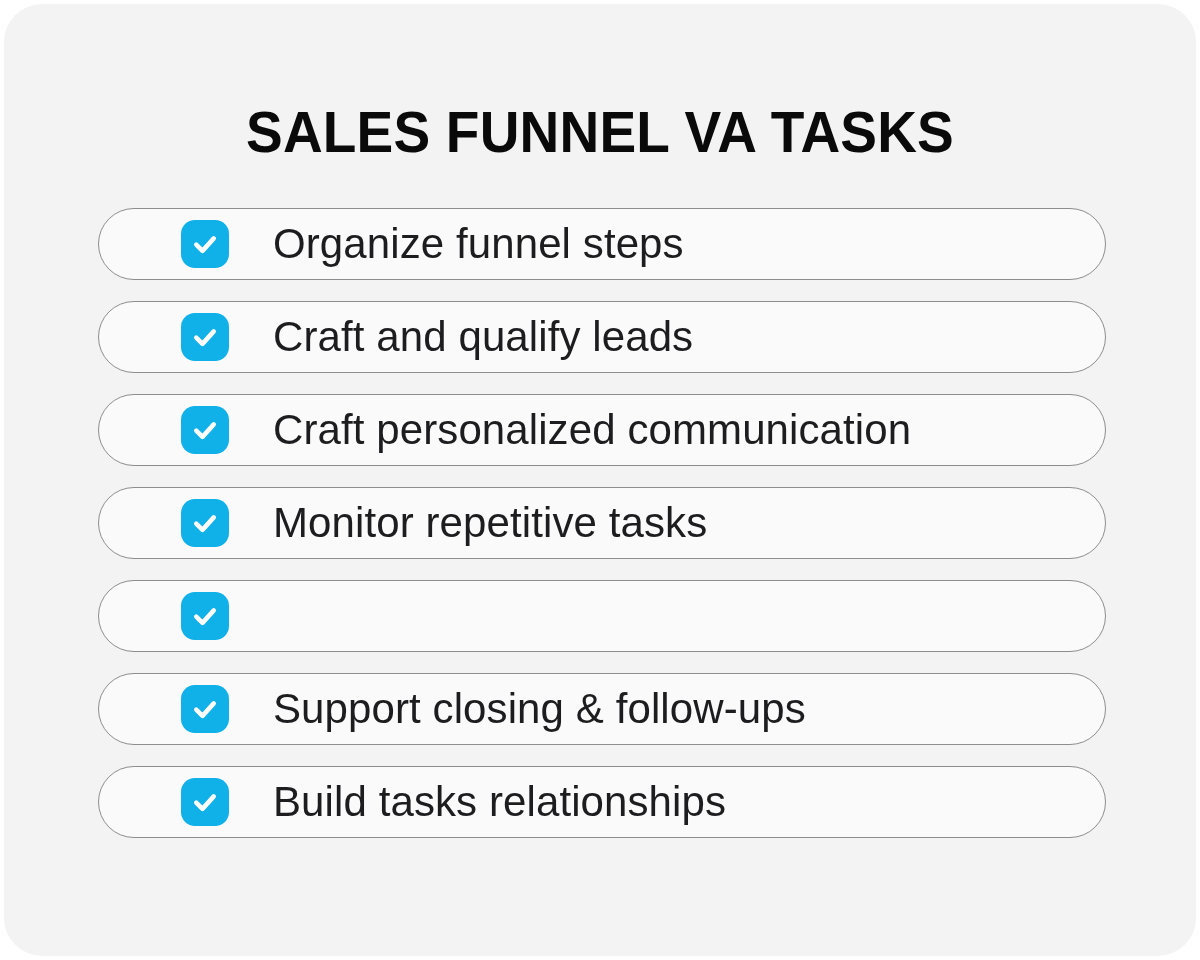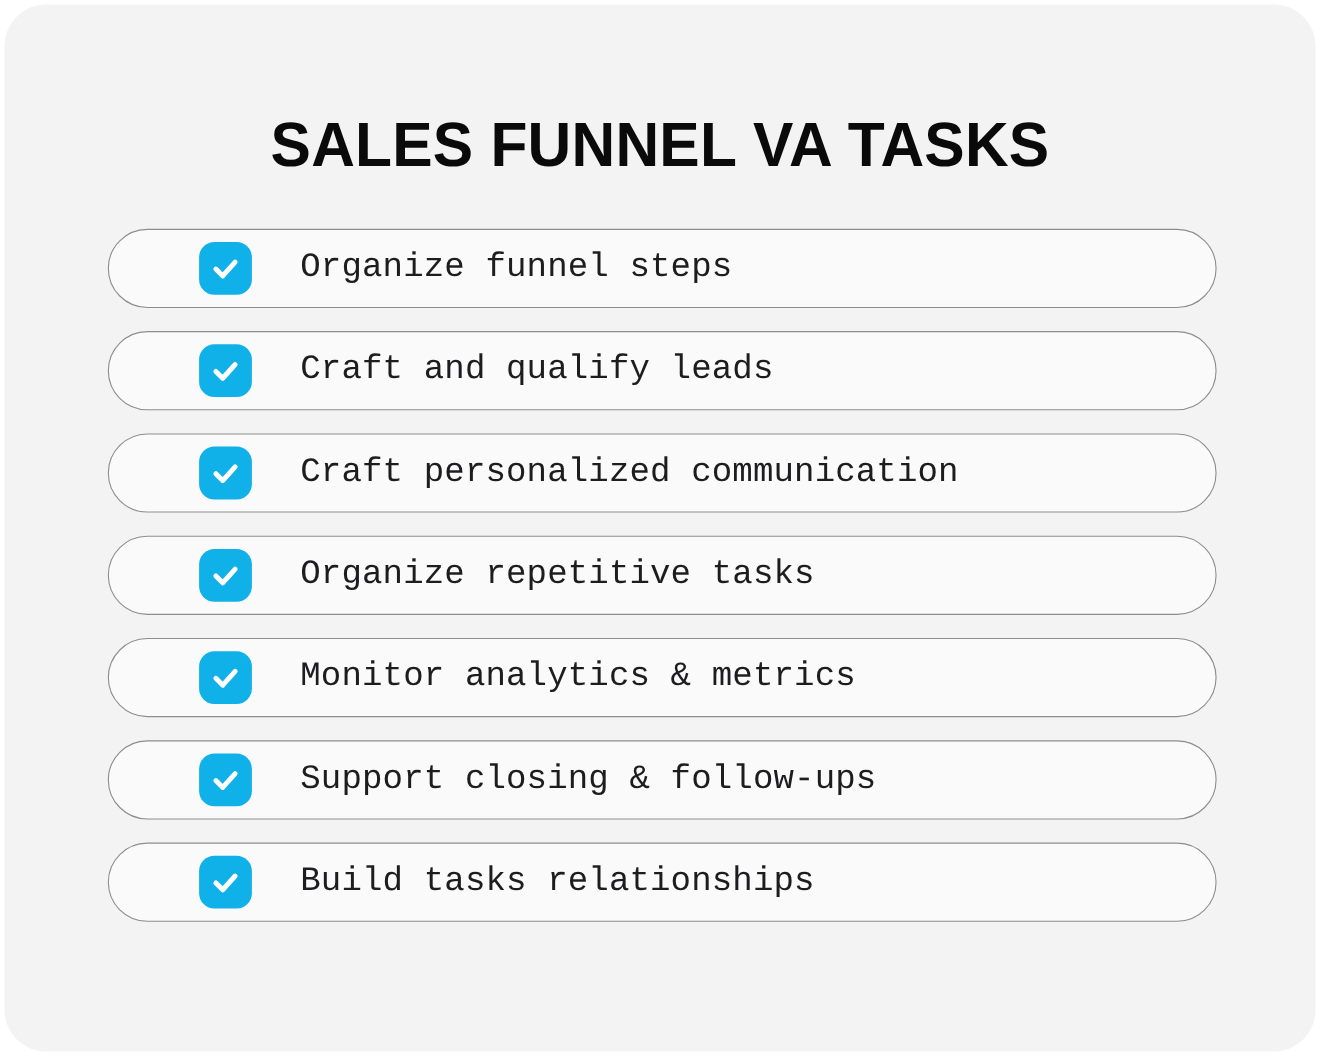--- a/index.html
+++ b/index.html
@@ -93,27 +93,27 @@
     flex: 0 0 auto;
   }
   .checkbox svg {
     display: block;
     width: 30px;
     height: 30px;
   }
 
   .task-label {
     margin-left: 96px;
-    font-size: 31px;
+    font-size: 42px;
     line-height: 36px;
     font-weight: 400;
     color: #1d1d1f;
     letter-spacing: 0.1px;
     white-space: nowrap;
-    font-family: Liberation Mono, monospace;
+    font-family: Liberation Sans, sans-serif;
   }
 </style>
 </head>
 <body>
 
 <div class="page">
   <div class="card">
 
     <div class="card-title">SALES FUNNEL VA TASKS</div>
 
@@ -145,30 +145,29 @@
         </span>
         <span class="task-label">Craft personalized communication</span>
       </div>
 
       <div class="task-row">
         <span class="checkbox">
           <svg viewBox="0 0 24 24" aria-hidden="true">
             <path d="M5 12.5 L10 17.5 L19 7.5" fill="none" stroke="#ffffff" stroke-width="3.6" stroke-linecap="round" stroke-linejoin="round"></path>
           </svg>
         </span>
-        <span class="task-label">Organize repetitive tasks</span>
+        <span class="task-label">Monitor repetitive tasks</span>
       </div>
 
       <div class="task-row">
         <span class="checkbox">
           <svg viewBox="0 0 24 24" aria-hidden="true">
             <path d="M5 12.5 L10 17.5 L19 7.5" fill="none" stroke="#ffffff" stroke-width="3.6" stroke-linecap="round" stroke-linejoin="round"></path>
           </svg>
         </span>
-        <span class="task-label">Monitor analytics &amp; metrics</span>
       </div>
 
       <div class="task-row">
         <span class="checkbox">
           <svg viewBox="0 0 24 24" aria-hidden="true">
             <path d="M5 12.5 L10 17.5 L19 7.5" fill="none" stroke="#ffffff" stroke-width="3.6" stroke-linecap="round" stroke-linejoin="round"></path>
           </svg>
         </span>
         <span class="task-label">Support closing &amp; follow-ups</span>
       </div>

